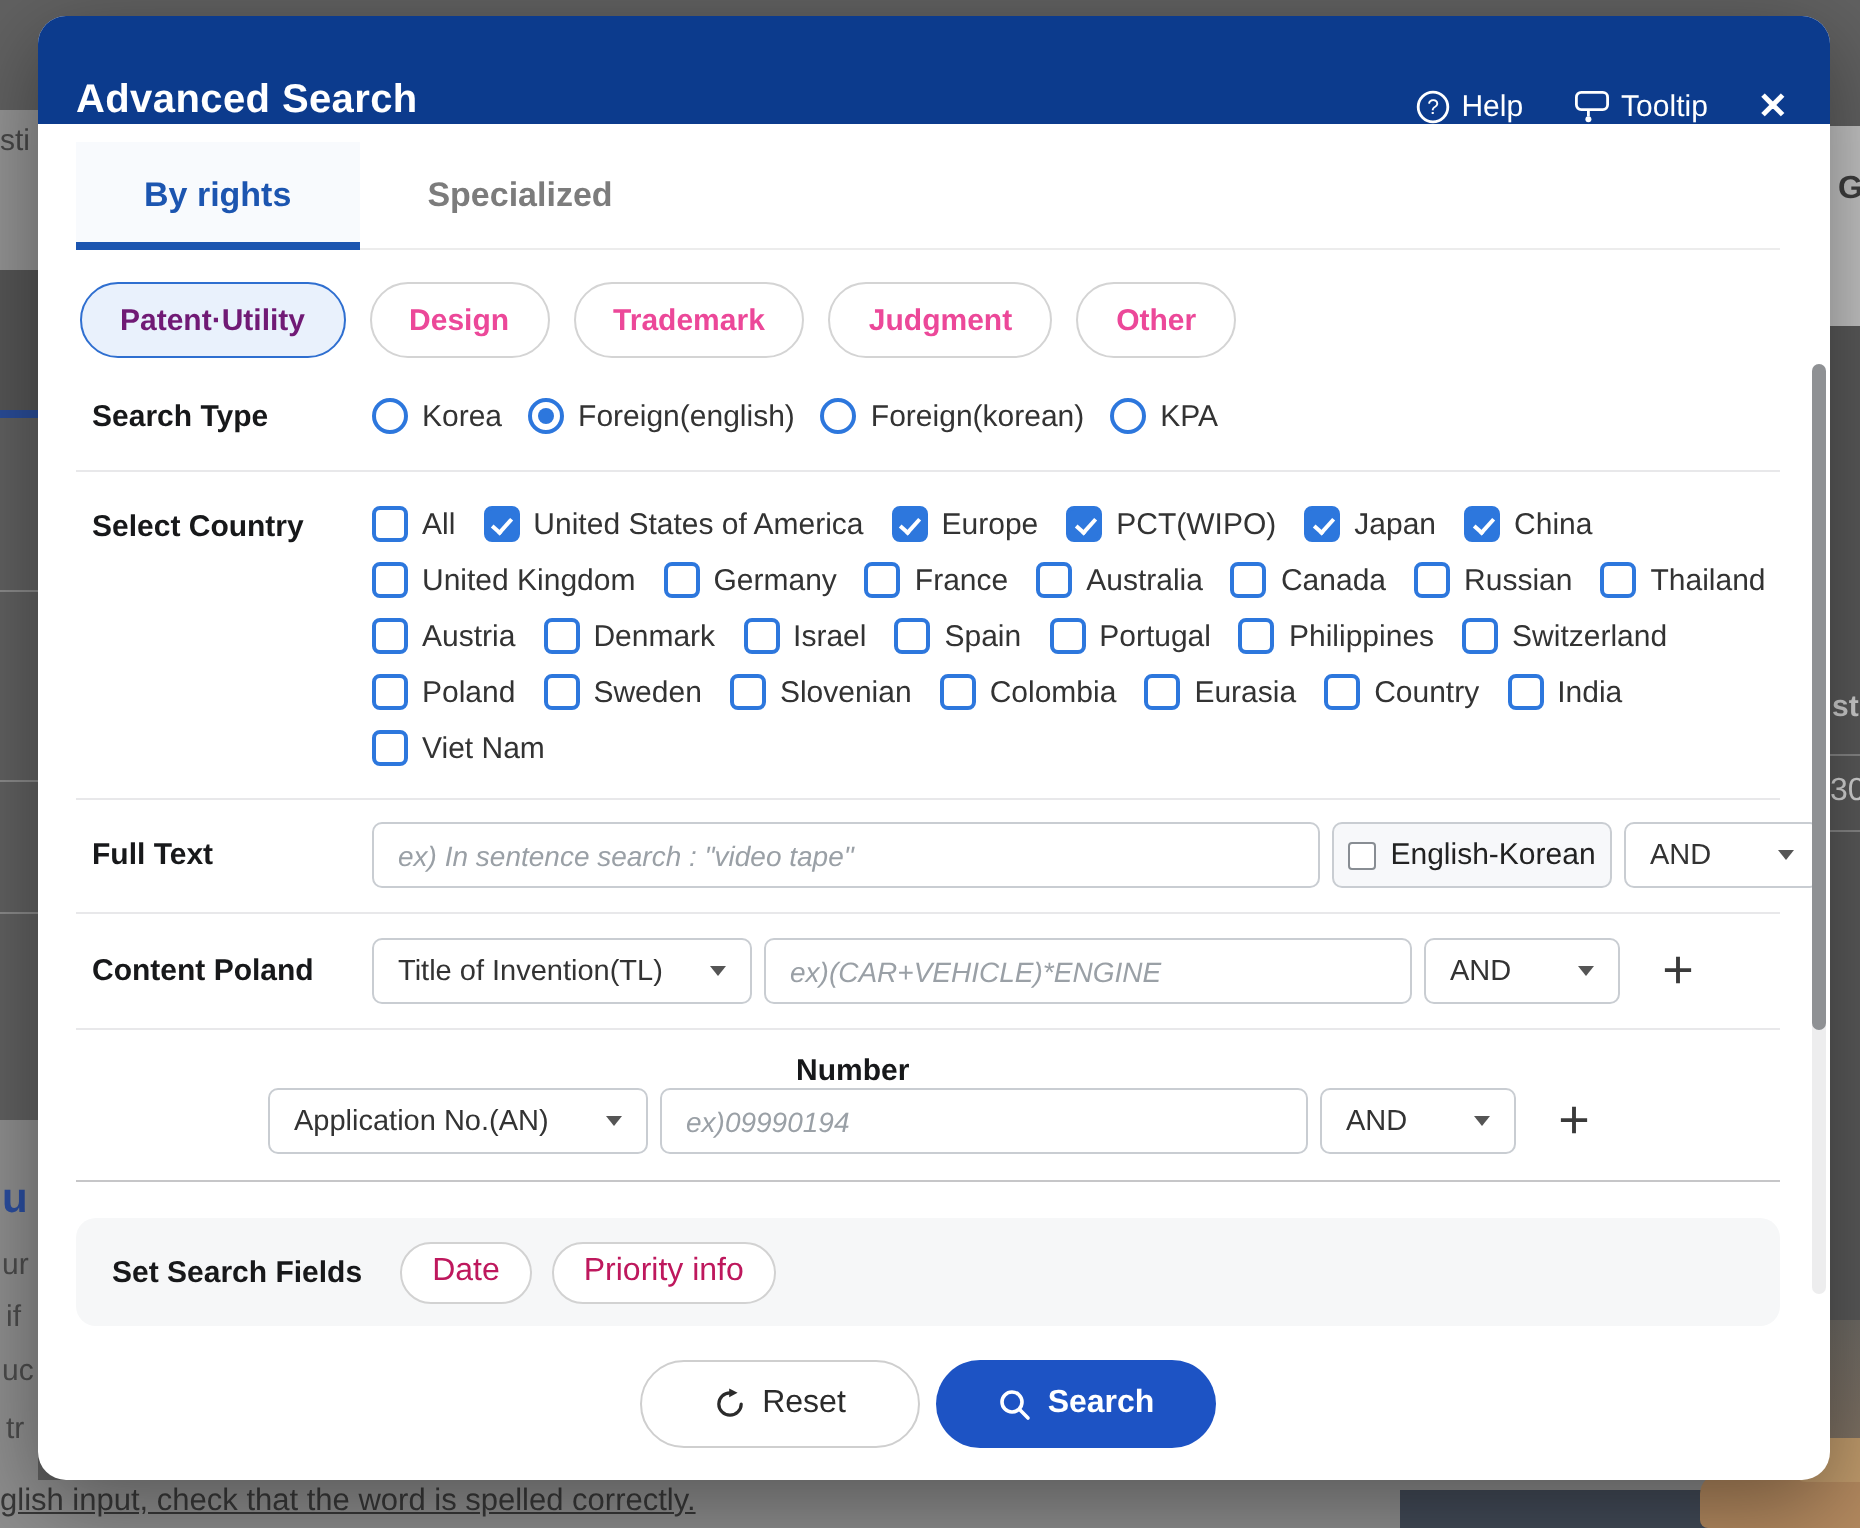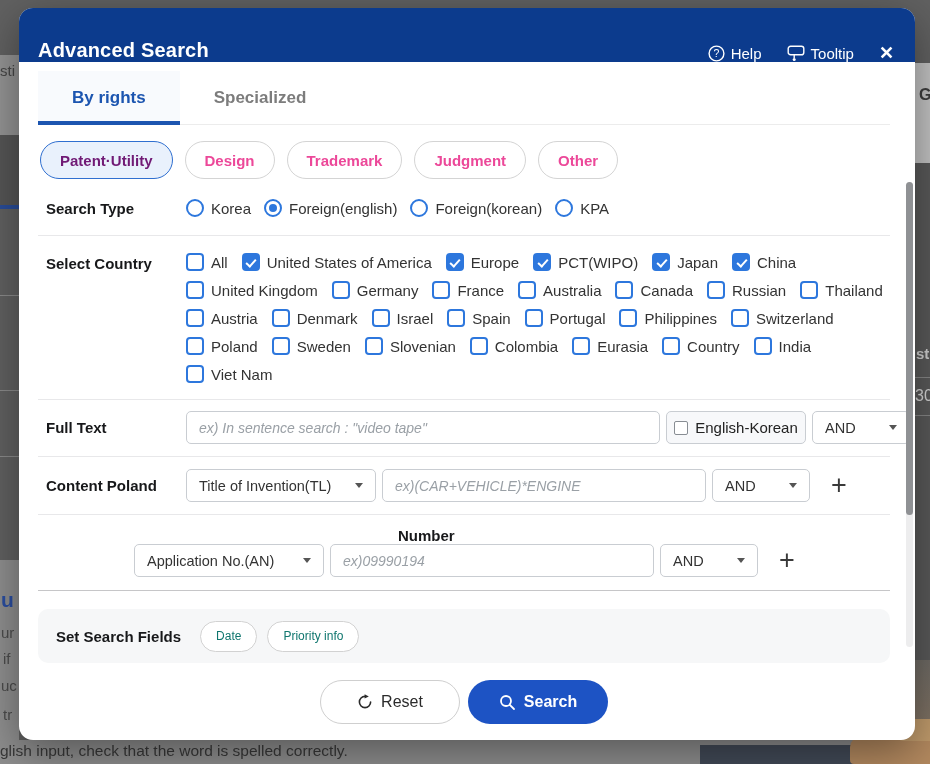--- a/index.html
+++ b/index.html
@@ -16,21 +16,21 @@
   .frag { position:absolute; left:1px; }
   .frag-u { top:28px; color:#2b4ea0; font-weight:bold; font-size:21px; }
   .frag-1 { top:64px; } .frag-2 { top:90px; left:3px; } .frag-3 { top:117px; } .frag-4 { top:146px; left:3px; }
   .bg-right-light { left:915px; top:63px; width:15px; height:100px; background:#c2c2c2; color:#3d3d3d; font-weight:bold; font-size:16px; padding:23px 0 0 4px; }
   .bg-right-dark { left:915px; top:163px; width:15px; height:497px; background:#595959; }
   .bg-right-dark .rsti { position:absolute; top:182px; left:1px; color:#cfcfcf; font-weight:bold; font-size:15px; }
   .bg-right-dark .rline1 { position:absolute; top:214px; left:0; width:15px; height:1px; background:#868686; }
   .bg-right-dark .r30 { position:absolute; top:224px; left:0; color:#d6d6d6; font-size:16px; }
   .bg-right-dark .rline2 { position:absolute; top:252px; left:0; width:15px; height:1px; background:#868686; }
   .bg-right-photo { left:915px; top:660px; width:15px; height:104px; background:linear-gradient(#6e6a64,#8a7662); }
-  .bg-bottom { left:0; top:740px; width:930px; height:24px; background:#8e8e8e; color:#383838; font-size:15.5px; padding:2px 12px 0 0; white-space:nowrap; }
+  .bg-bottom { left:0; top:740px; width:930px; height:24px; background:#8e8e8e; color:#383838; font-size:15.5px; padding:2px 12px 0 0; white-space:nowrap;text-decoration:underline; }
   .bg-laptop { left:700px; top:745px; width:160px; height:19px; background:#424a57; }
   .bg-hand { left:850px; top:737px; width:80px; height:27px; background:#b3895f; border-radius:10px 0 0 4px; }
   .bg-cup { left:897px; top:719px; width:33px; height:22px; background:#bf9a6b; border-radius:6px 0 0 6px; }
 
   
   .modal { position:absolute; left:19px; top:8px; width:896px; height:732px; background:#fff; border-radius:14px; box-shadow:0 12px 44px rgba(0,0,0,.4); }
   .m-header { height:54px; background:#0c3b8d; border-radius:14px 14px 0 0; display:flex; align-items:flex-end; padding:0 21px 0 19px; }
   .m-title { color:#fff; font-size:20px; font-weight:bold; letter-spacing:.2px; }
   .m-actions { margin-left:auto; display:flex; align-items:center; gap:25px; }
   .hbtn { display:flex; align-items:center; gap:6px; color:#fff; font-size:15px; cursor:pointer; }
@@ -76,21 +76,21 @@
   .sel { height:33px; border:1px solid #c9cdd2; border-radius:5px; background:#fff; display:flex; align-items:center; justify-content:space-between; padding:0 12px; font-size:14.5px; color:#333; cursor:pointer; }
   .sel.and { width:98px; }
   .sel.field { width:190px; }
   .caret { width:0; height:0; border-left:4.5px solid transparent; border-right:4.5px solid transparent; border-top:5.5px solid #555; }
   .plus { width:30px; height:33px; display:flex; align-items:center; justify-content:center; font-size:27px; font-weight:300; color:#3a3a3a; margin-left:8px; cursor:pointer; line-height:1; }
 
   .frow.last { border-bottom:1px solid #c6c6c8; }
 
   .setbox { margin-top:18px; height:54px; background:#f6f7f8; border-radius:10px; display:flex; align-items:center; gap:10px; padding:0 18px; }
   .setlabel { font-size:15px; font-weight:bold; color:#17181a; margin-right:9px; }
-  .spill { height:31px; padding:0 15px; border:1px solid #d2d2d2; border-radius:16px; background:#fff; font-size:12px; color:#0f766e; display:flex; align-items:center; cursor:pointer; }
+  .spill { height:31px; padding:0 15px; border:1px solid #d2d2d2; border-radius:16px; background:#fff; font-size:16px; color:#be185d; display:flex; align-items:center; cursor:pointer; }
 
   .footer { display:flex; justify-content:center; gap:8px; margin-top:17px; }
   .btn { height:44px; width:140px; border-radius:22px; display:flex; align-items:center; justify-content:center; gap:8px; font-size:16px; cursor:pointer; }
   .btn.reset { background:#fff; border:1px solid #cfcfcf; color:#2b2b2b; }
   .btn.search { background:#1d53c4; color:#fff; font-weight:bold; border:none; }
 
   .sb-track { position:absolute; right:2px; top:174px; width:7px; height:465px; background:#ededee; border-radius:4px; }
   .sb-thumb { position:absolute; right:2px; top:174px; width:7px; height:333px; background:#8f9194; border-radius:4px; }
 </style>
 </head>

